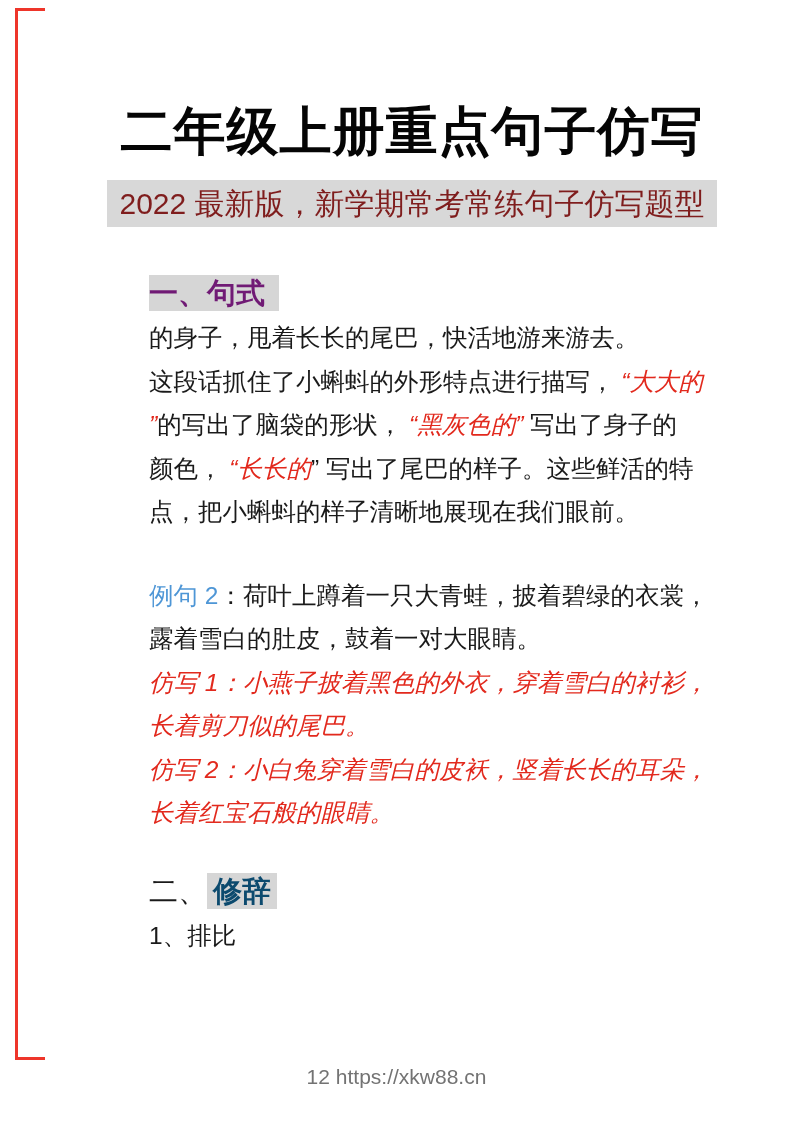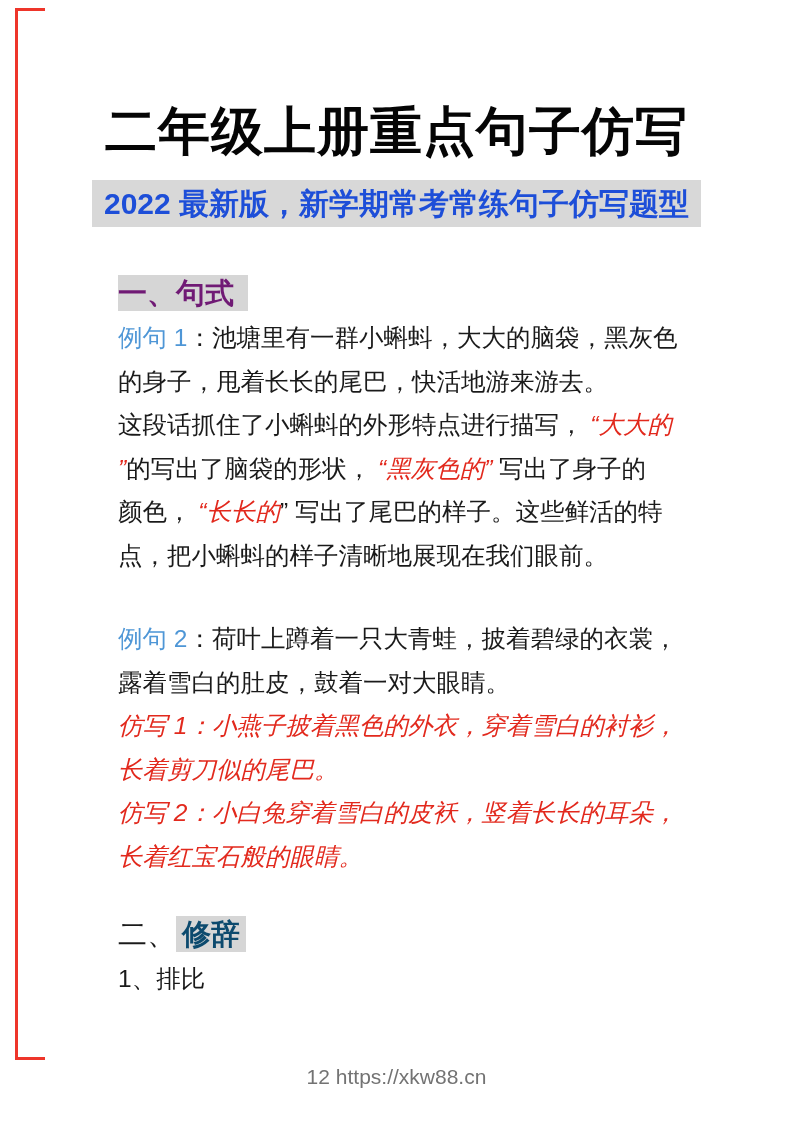--- a/index.html
+++ b/index.html
@@ -4,20 +4,21 @@
 <style>
   * { margin:0; padding:0; box-sizing:border-box; }
   html,body { background:#ffffff; }
   .page {
     position:relative;
     width:793px; height:1122px;
     background:#ffffff;
     overflow:hidden;
     font-family:"Liberation Sans","DejaVu Sans",sans-serif;
     color:#1a1a1a;
+    padding-left:31px;
   }
   
   .frame-v {
     position:absolute; left:15px; top:8px;
     width:3px; height:1052px;
     background:#ee352a;
   }
   .frame-t {
     position:absolute; left:15px; top:8px;
     width:30px; height:3px;
@@ -38,25 +39,25 @@
     color:#050505;
   }
   .subtitle-wrap {
     margin-top:14px;
     text-align:center;
     height:47px;
   }
   .subtitle {
     display:inline-block;
     background:#d8d8d8;
-    color:#1d4ed8;
+    color:#7f1d1d;
     font-size:30px;
     line-height:35px;
     padding:6px 12px;
-    font-weight:700;
+    font-weight:400;
   }
   .content {
     margin:44px 100px 0 118px;
   }
   .line {
     font-size:24.5px;
     line-height:43.5px;
     white-space:nowrap;
     color:#1a1a1a;
   }
@@ -105,23 +106,20 @@
     <span class="subtitle">2022 最新版，新学期常考常练句子仿写题型</span>
   </div>
 
   <div class="content">
 
     <div class="line heading-line">
       <span class="hl">一、句式</span>
     </div>
 
     <div class="line">
-      <span class="blue">例句 1</span><span>：池塘里有一群小蝌蚪，大大的脑袋，黑灰色</span>
-    </div>
-    <div class="line">
       <span>的身子，甩着长长的尾巴，快活地游来游去。</span>
     </div>
 
     <div class="line">
       <span>这段话抓住了小蝌蚪的外形特点进行描写， </span><span class="red">“大大的</span>
     </div>
     <div class="line">
       <span class="red">”</span><span>的写出了脑袋的形状， </span><span class="red">“黑灰色的”</span><span> 写出了身子的</span>
     </div>
     <div class="line">

